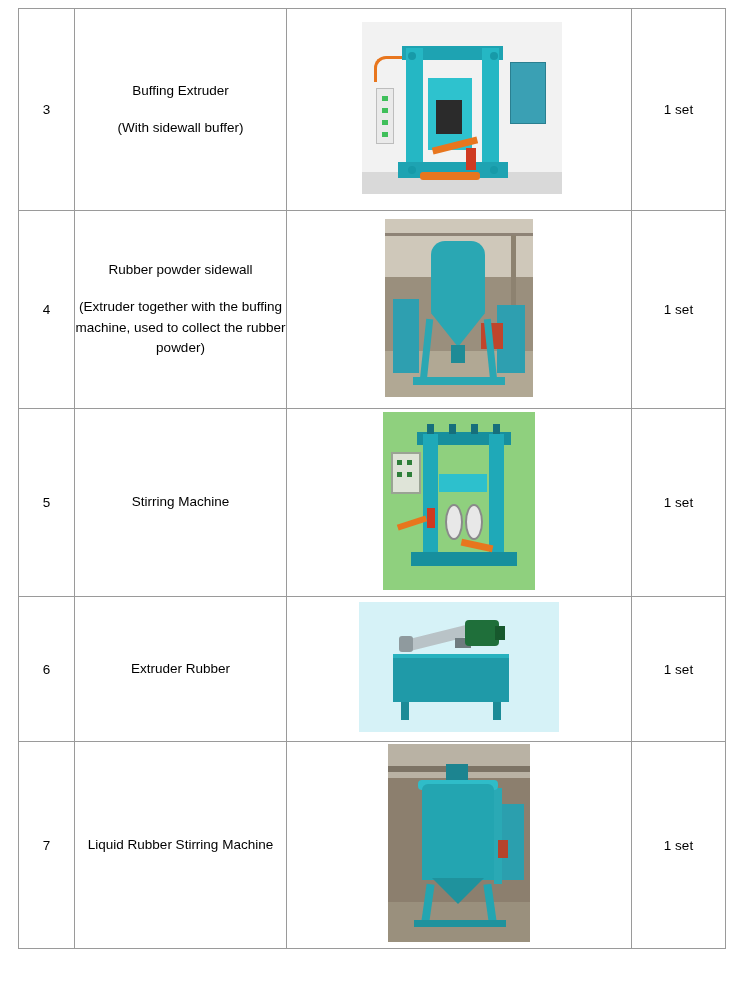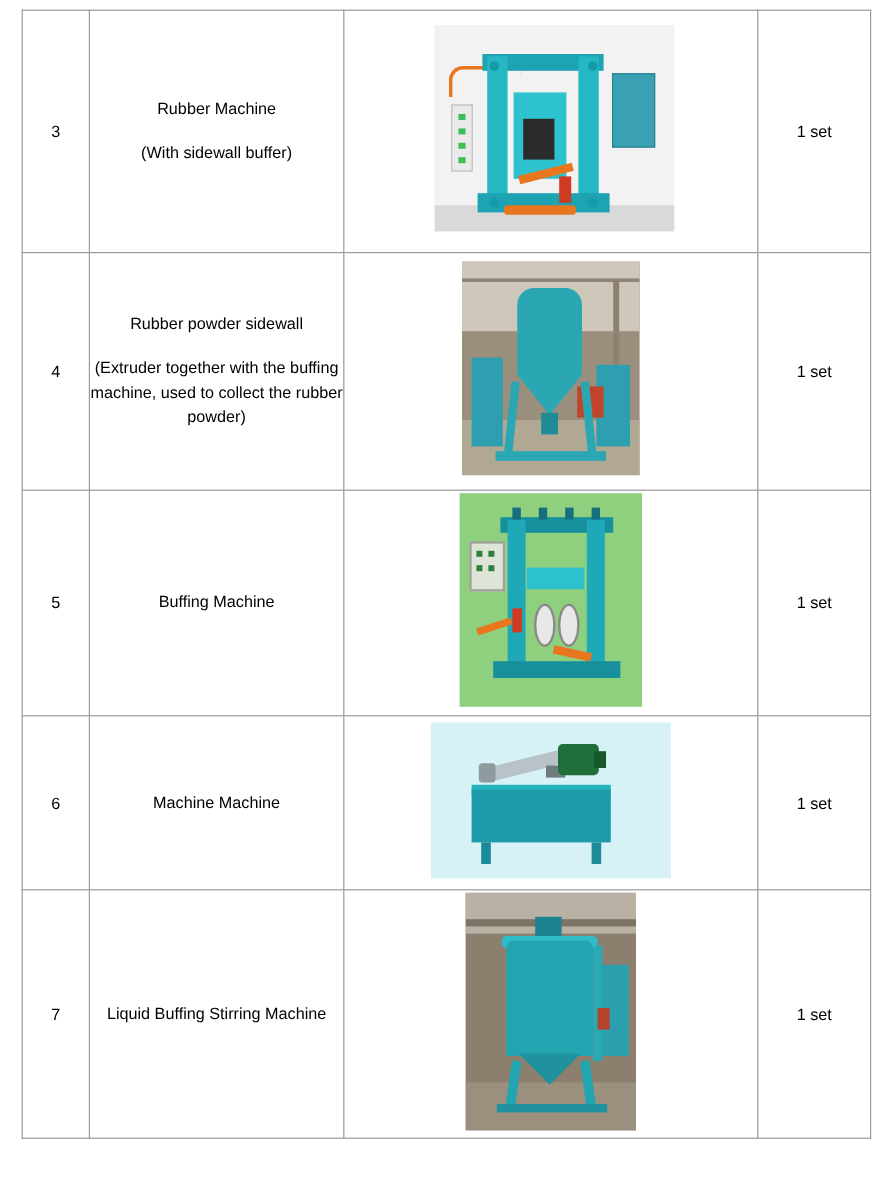--- a/index.html
+++ b/index.html
@@ -165,21 +165,21 @@
       <col class="col-no">
         <col class="col-name">
         <col class="col-img">
         <col class="col-qty">
     </colgroup>
     <tbody>
 
       <tr style="height:202px;">
         <td class="cell-no">3</td>
         <td class="cell-name">
-          <span class="name-main">Rubber Machine</span>
+          <span class="name-main">Buffing Extruder</span>
           <span class="name-sub">(With sidewall buffer)</span>
         </td>
         <td class="cell-img">
           <div class="photo photo-buffing">
             <div class="pb-floor"></div>
             <div class="pb-hose"></div>
             <div class="pb-panel"></div>
             <div class="pb-dot" style="top:74px;"></div>
             <div class="pb-dot" style="top:86px;"></div>
             <div class="pb-dot" style="top:98px;"></div>
@@ -225,21 +225,21 @@
             <div class="pc-neck"></div>
             <div class="pc-base"></div>
           </div>
         </td>
         <td class="cell-qty">1 set</td>
       </tr>
 
       <tr style="height:188px;">
         <td class="cell-no">5</td>
         <td class="cell-name">
-          <span class="name-main">Buffing Machine</span>
+          <span class="name-main">Stirring Machine</span>
         </td>
         <td class="cell-img">
           <div class="photo photo-building">
             <div class="bm-panel"></div>
             <div class="bm-pdot" style="left:14px;top:48px;"></div>
             <div class="bm-pdot" style="left:24px;top:48px;"></div>
             <div class="bm-pdot" style="left:14px;top:60px;"></div>
             <div class="bm-pdot" style="left:24px;top:60px;"></div>
             <div class="bm-top"></div>
             <div class="bm-frameL"></div>
@@ -256,42 +256,42 @@
             <div class="bm-knob" style="left:88px;top:12px;"></div>
             <div class="bm-knob" style="left:110px;top:12px;"></div>
           </div>
         </td>
         <td class="cell-qty">1 set</td>
       </tr>
 
       <tr style="height:145px;">
         <td class="cell-no">6</td>
         <td class="cell-name">
-          <span class="name-main">Machine Machine</span>
+          <span class="name-main">Extruder Rubber</span>
         </td>
         <td class="cell-img">
           <div class="photo photo-extruder">
             <div class="ex-barrel"></div>
             <div class="ex-head"></div>
             <div class="ex-shaft"></div>
             <div class="ex-motor"></div>
             <div class="ex-motor2"></div>
             <div class="ex-body2"></div>
             <div class="ex-body"></div>
             <div class="ex-legL"></div>
             <div class="ex-legR"></div>
           </div>
         </td>
         <td class="cell-qty">1 set</td>
       </tr>
 
       <tr style="height:207px;">
         <td class="cell-no">7</td>
         <td class="cell-name">
-          <span class="name-main">Liquid Buffing Stirring Machine</span>
+          <span class="name-main">Liquid Rubber Stirring Machine</span>
         </td>
         <td class="cell-img">
           <div class="photo photo-stirring">
             <div class="ls-top"></div>
             <div class="ls-beam"></div>
             <div class="ls-ground"></div>
             <div class="ls-side"></div>
             <div class="ls-pipe"></div>
             <div class="ls-motor"></div>
             <div class="ls-rim"></div>

